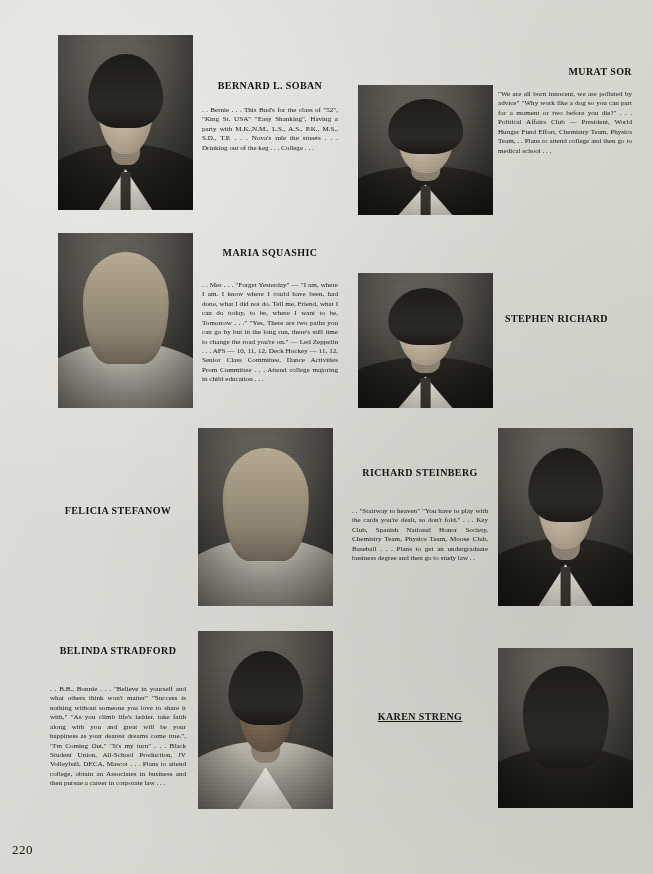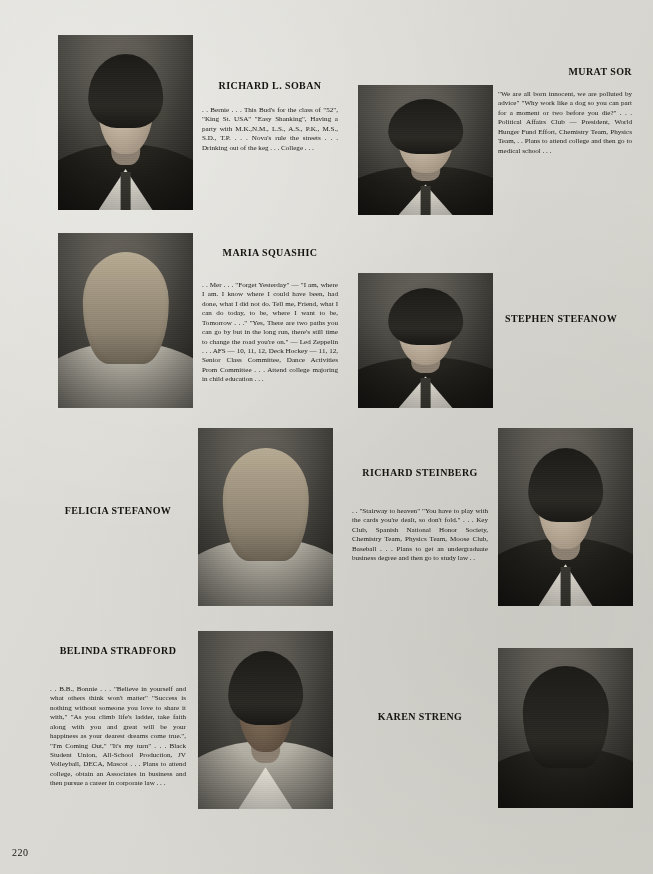--- a/index.html
+++ b/index.html
@@ -155,21 +155,21 @@
     text-align: justify;
     text-justify: inter-word;
     hyphens: auto;
     color: #1a1915;
   }
 
   .folio {
     position: absolute;
     left: 12px;
     bottom: 16px;
-    font-size: 10px;
+    font-size: 13px;
     letter-spacing: 0.5px;
   }
 </style>
 </head>
 <body>
 
 <div class="page">
   <div class="sheet">
 
     <div class="entry">
@@ -179,21 +179,21 @@
           <div class="shoulders"></div>
           <div class="neck"></div>
           <div class="face"></div>
           <div class="hair dark"></div>
           <div class="collar"></div>
           <div class="tie"></div>
           <div class="vignette"></div>
           <div class="grain"></div>
         </div>
       </div>
-      <div class="name" style="left:200px; top:80px; width:140px;">RICHARD L. SOBAN</div>
+      <div class="name" style="left:200px; top:80px; width:140px;">BERNARD L. SOBAN</div>
       <div class="blurb" style="left:202px; top:106px; width:136px;">. . Bernie . . . This Bud's for the class of "52", "King St. USA" "Easy Shanking", Having a party with M.K.,N.M., L.S., A.S., P.K., M.S., S.D., T.P. . . . Nova's rule the streets . . . Drinking out of the keg . . . College . . .</div>
     </div>
 
     <div class="entry">
       <div class="photo" style="left:358px; top:85px; width:135px; height:130px;">
         <div class="portrait">
           <div class="bg-studio"></div>
           <div class="shoulders"></div>
           <div class="neck"></div>
           <div class="face"></div>
@@ -231,21 +231,21 @@
           <div class="shoulders"></div>
           <div class="neck"></div>
           <div class="face"></div>
           <div class="hair dark"></div>
           <div class="collar"></div>
           <div class="tie"></div>
           <div class="vignette"></div>
           <div class="grain"></div>
         </div>
       </div>
-      <div class="name left" style="left:505px; top:313px; width:140px;">STEPHEN STEFANOW</div>
+      <div class="name left" style="left:505px; top:313px; width:140px;">STEPHEN RICHARD</div>
     </div>
 
     <div class="entry">
       <div class="photo" style="left:198px; top:428px; width:135px; height:178px;">
         <div class="portrait">
           <div class="bg-studio"></div>
           <div class="shoulders light"></div>
           <div class="neck"></div>
           <div class="face"></div>
           <div class="hair long blonde"></div>
@@ -296,19 +296,19 @@
         <div class="portrait">
           <div class="bg-studio"></div>
           <div class="shoulders"></div>
           <div class="neck"></div>
           <div class="face"></div>
           <div class="hair long dark"></div>
           <div class="vignette"></div>
           <div class="grain"></div>
         </div>
       </div>
-      <div class="name" style="left:352px; top:711px; width:136px;">KAREN STRENG</div>
+      <div class="name" style="left:352px; top:711px; width:136px;text-decoration:underline;">KAREN STRENG</div>
     </div>
 
     <div class="folio">220</div>
 
   </div>
 </div>
 
 </body></html>

